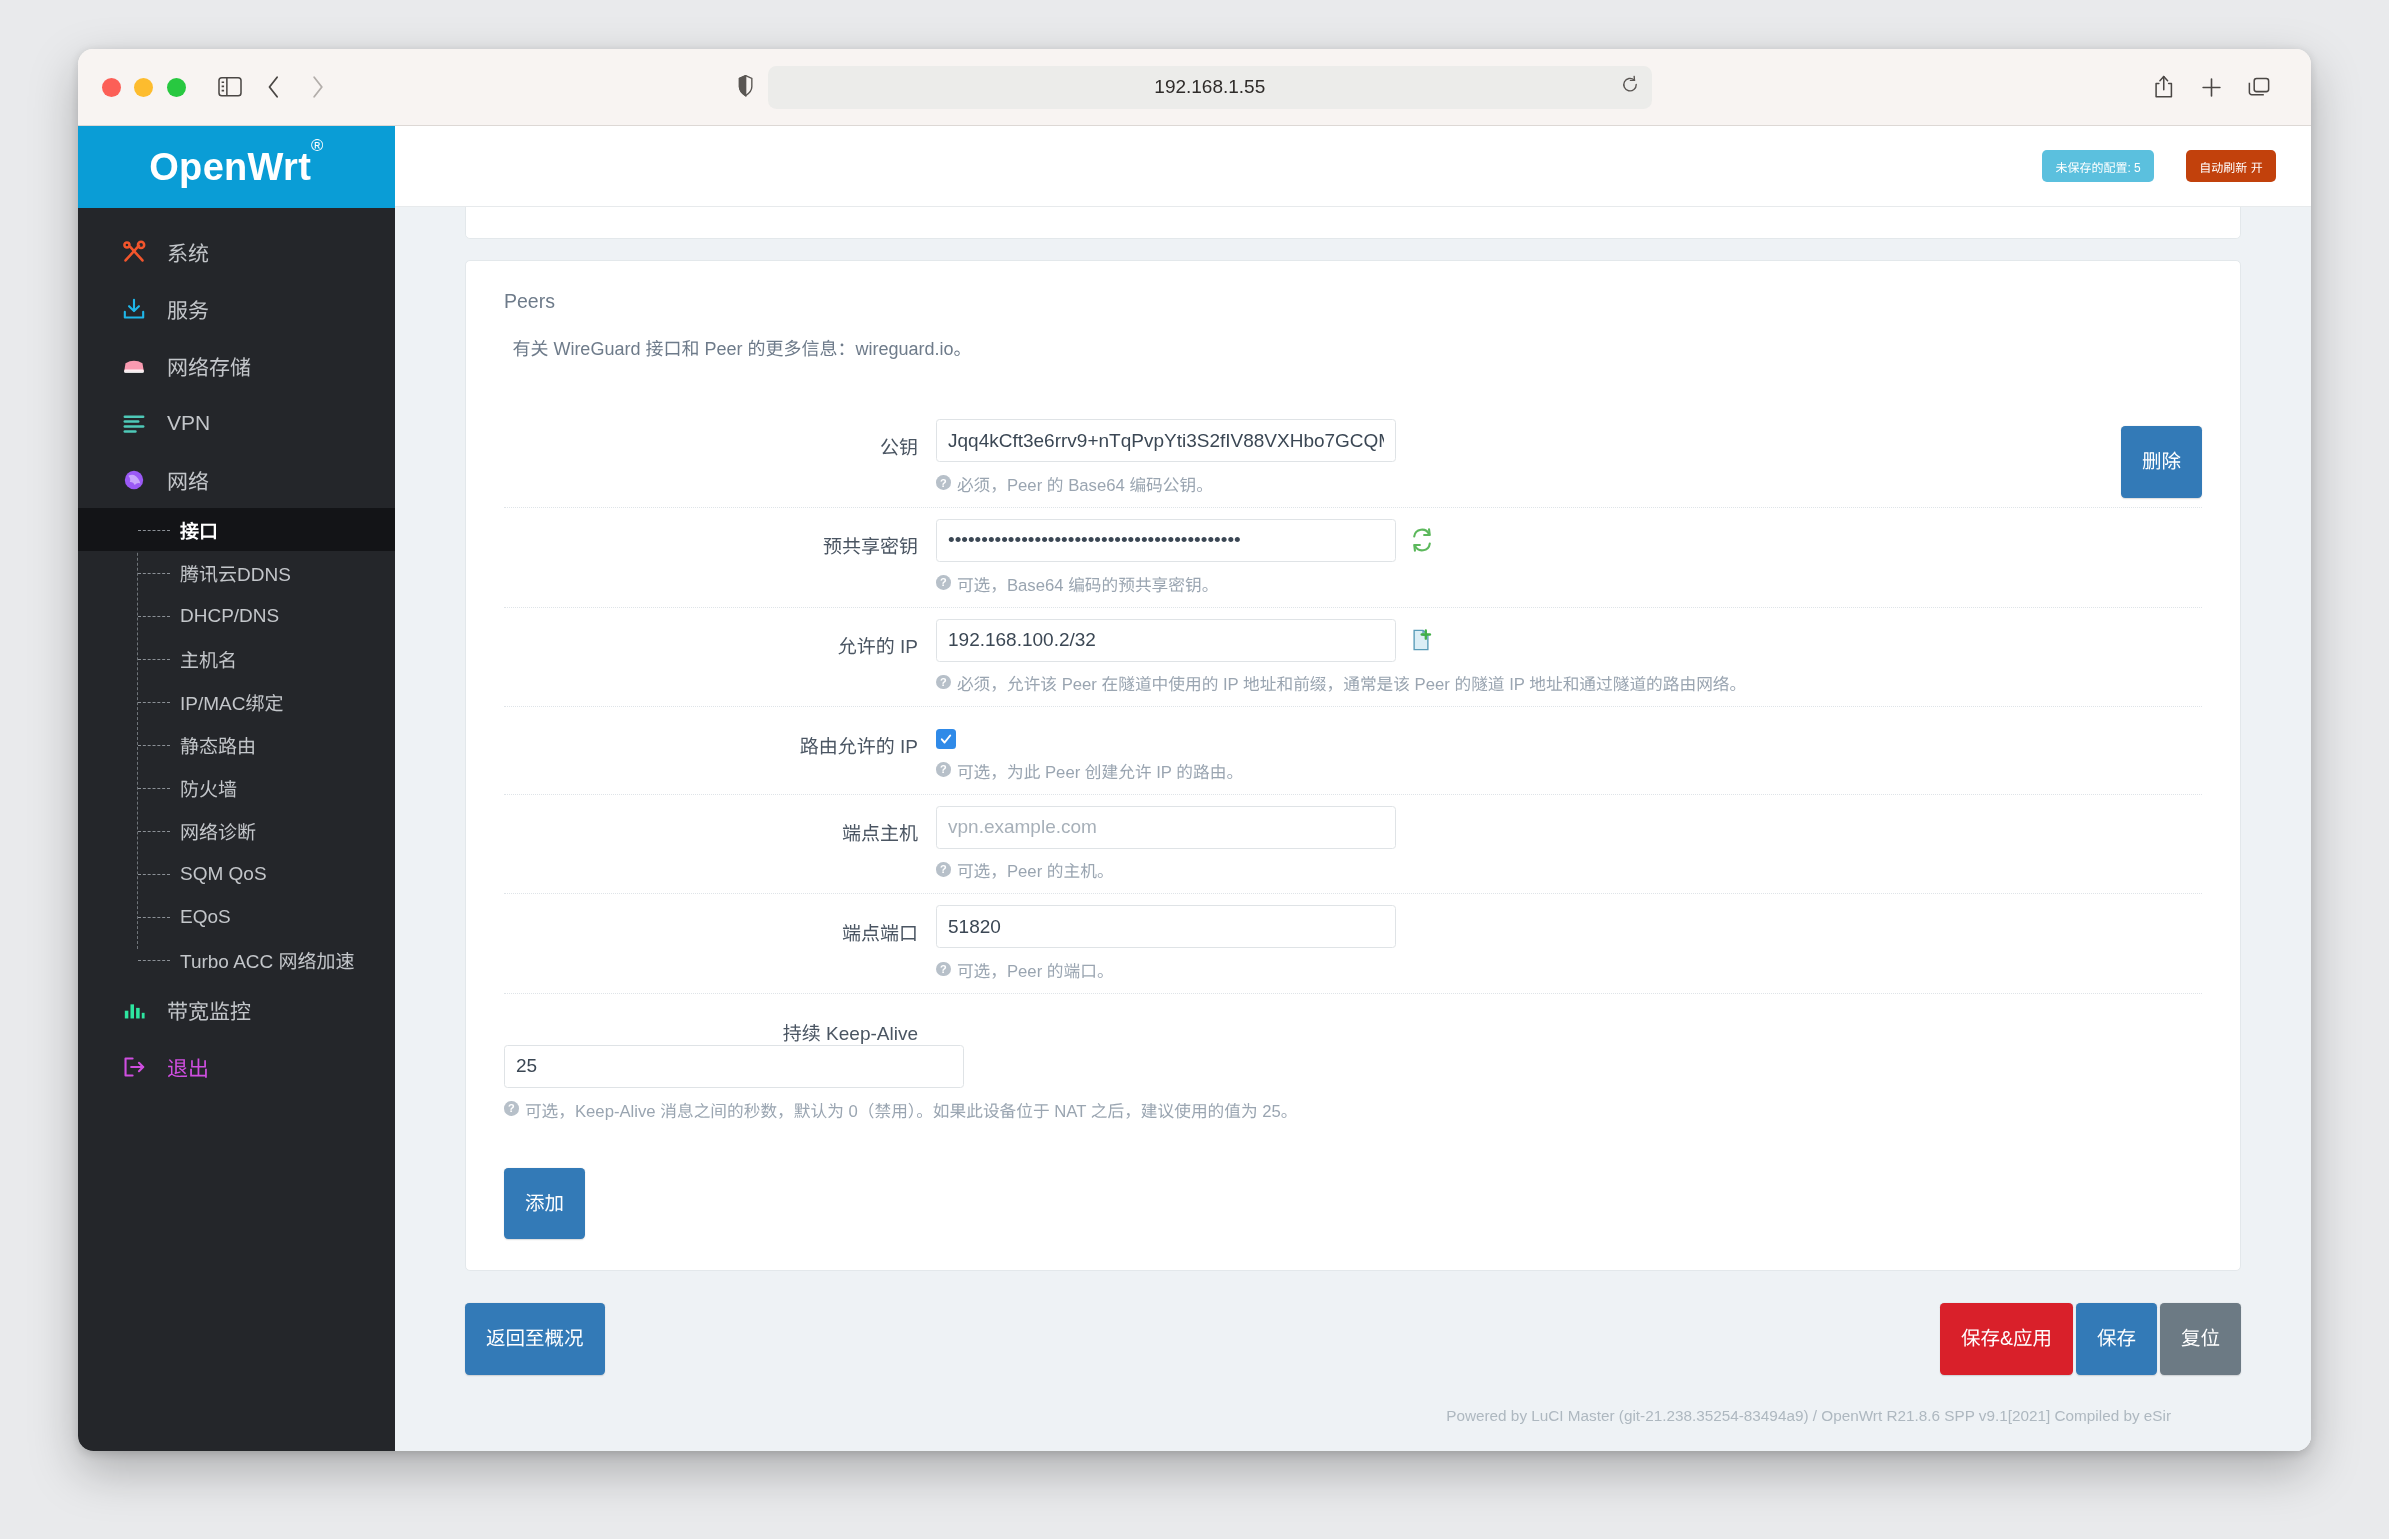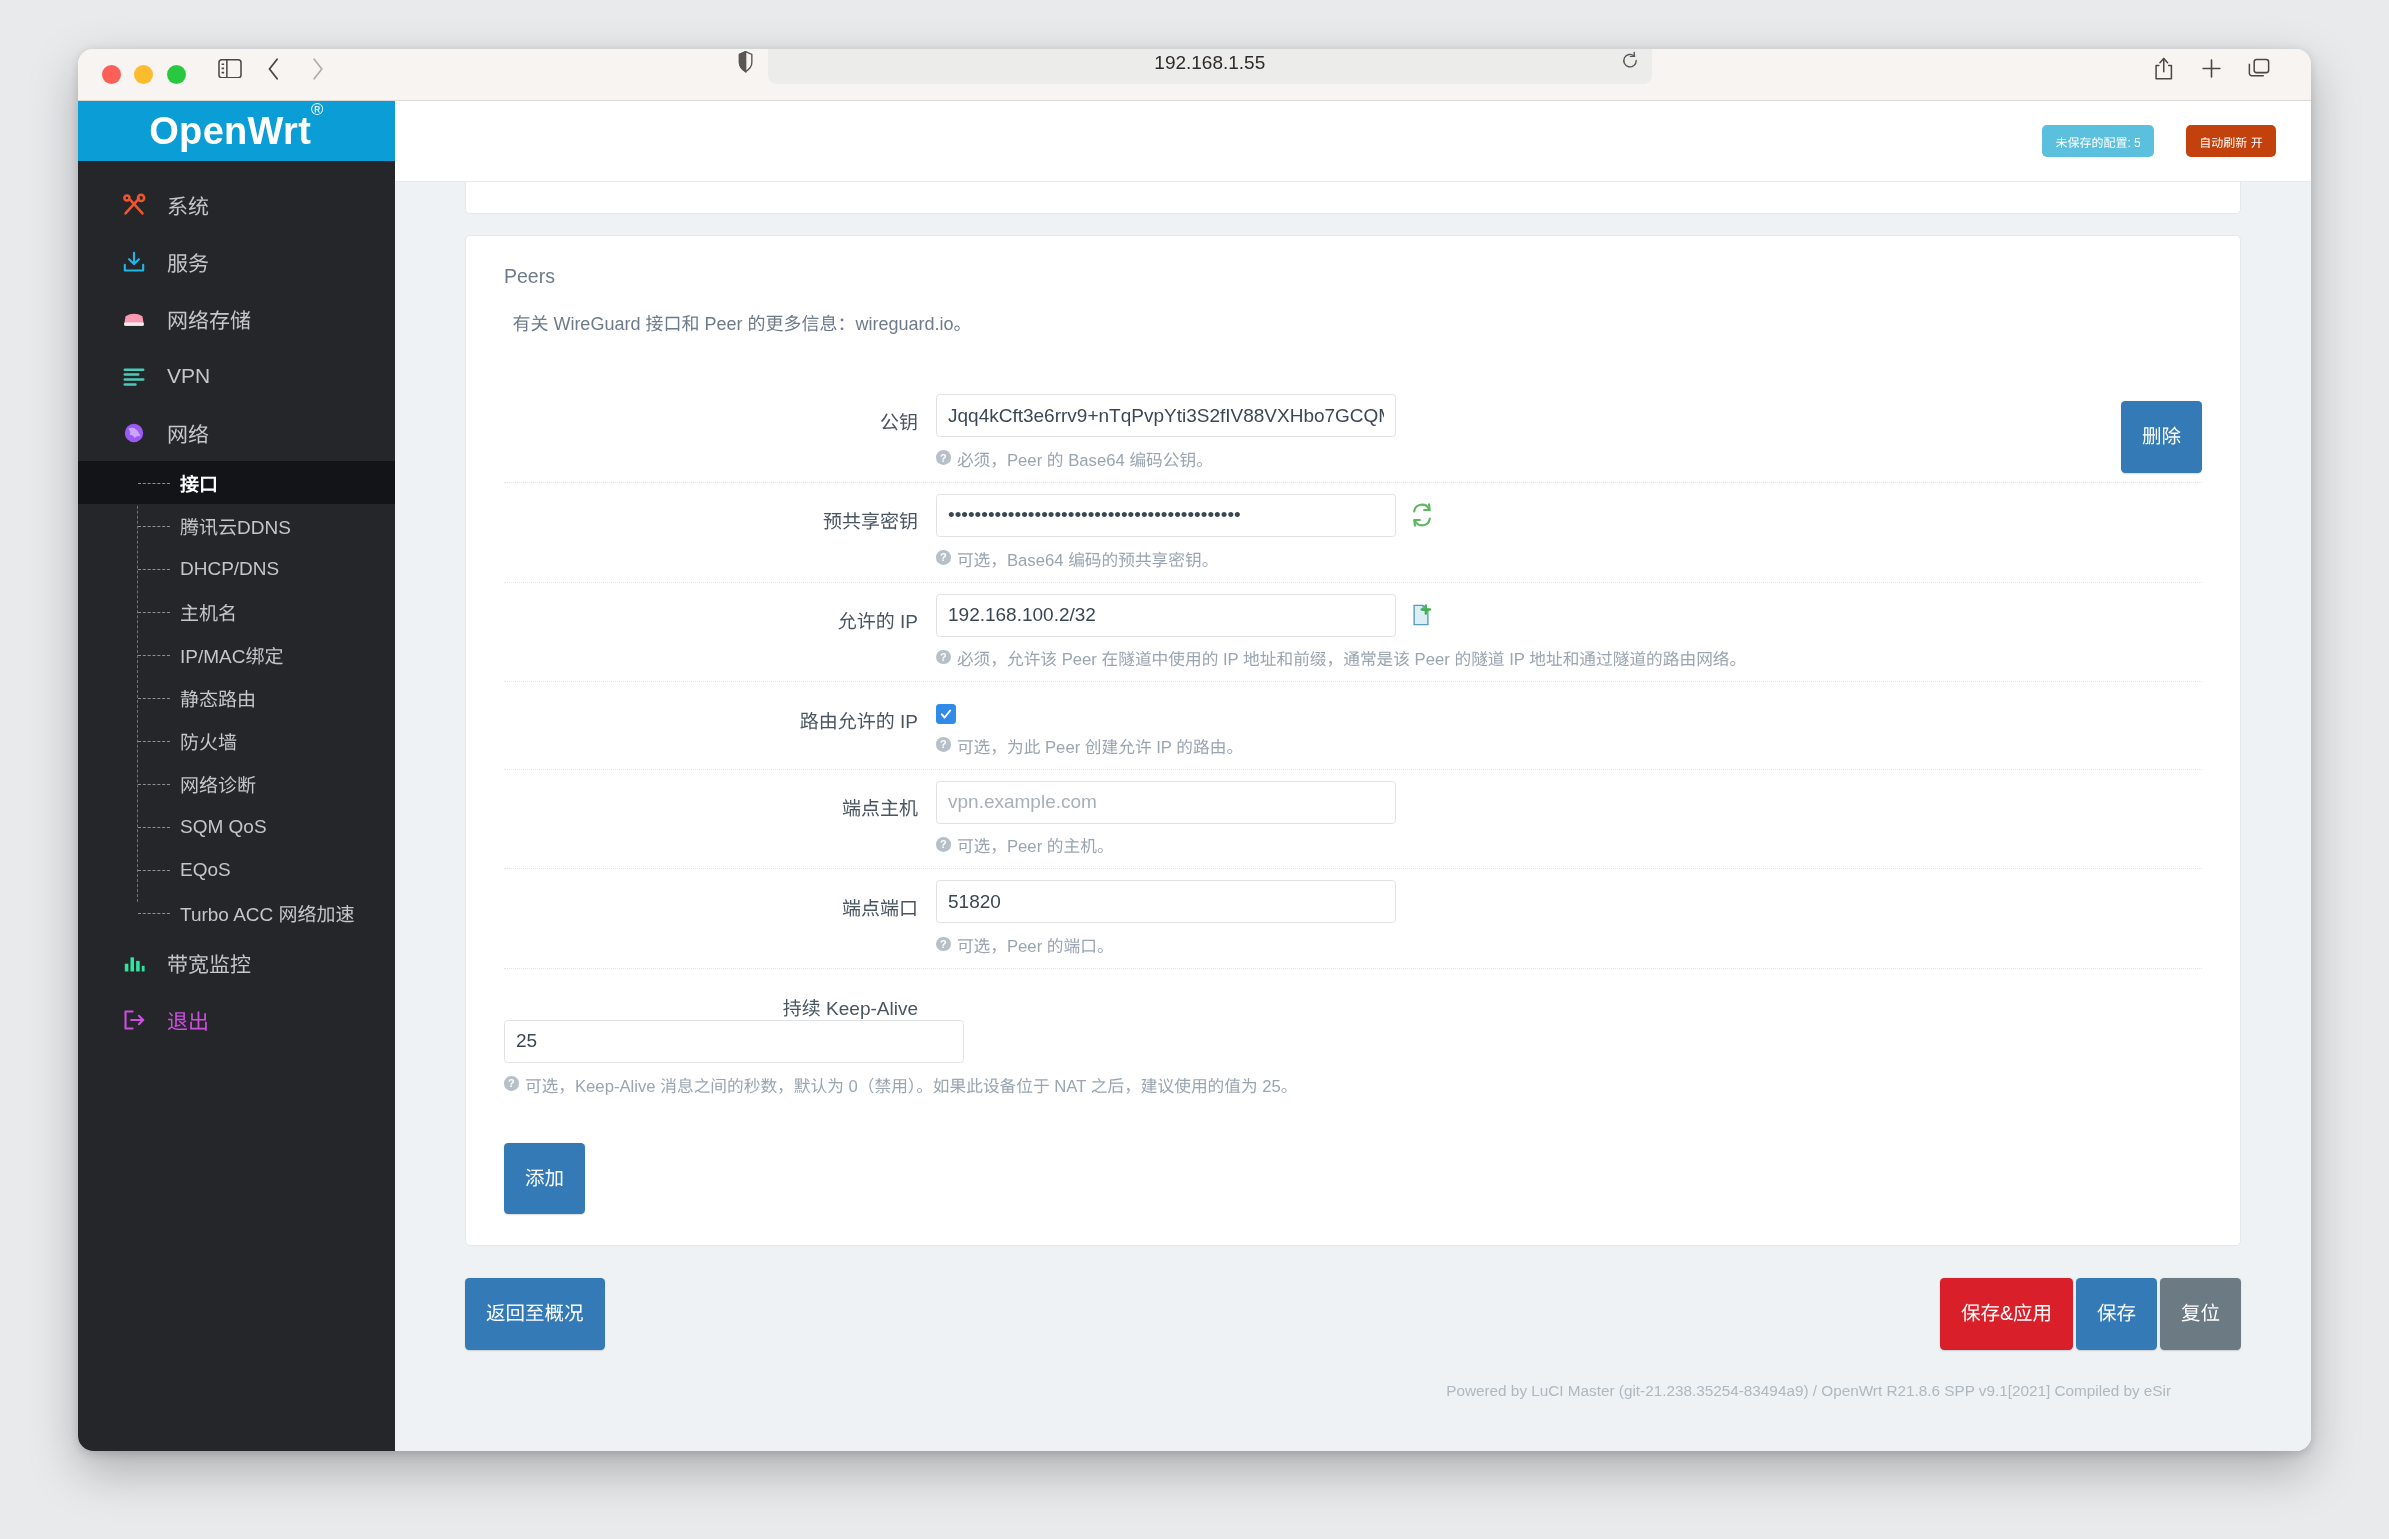--- a/index.html
+++ b/index.html
@@ -17,24 +17,24 @@
     left: 78px; top: 49px;
     width: 2233px; height: 1402px;
     background: #fdfbf9;
     border-radius: 15.3px;
     box-shadow: 0 19.5px 49px rgba(0,0,0,0.26), 0 2.8px 9.8px rgba(0,0,0,0.14);
     overflow: hidden;
     display: flex; flex-direction: column;
   }
 
   .toolbar {
-    height: 52px;
+    height: 77px;
     background: #f8f4f2;
-    display: flex; align-items: flex-end;
-    padding: 16px 24px;
+    display: flex; align-items: center;
+    padding: 0 24px;
     flex: none;
     position: relative;
     border-bottom: 0.7px solid #ddd8d5;
   }
   .traffic { display: flex; gap: 13.3px; align-items: center; margin-right: 29px; }
   .light { width: 19px; height: 19px; border-radius: 50%; }
   .light.red { background: #fc5f57; }
   .light.yellow { background: #fdbc2e; }
   .light.green { background: #28c840; }
 
@@ -83,21 +83,21 @@
 
   
   .sidebar {
     width: 317px;
     background: #24262a;
     flex: none;
     display: flex; flex-direction: column;
     overflow: hidden;
   }
   .brand {
-    height: 60px;
+    height: 82px;
     background: #0a9dd6;
     display: flex; align-items: center; justify-content: center;
     flex: none;
   }
   .brand-text {
     color: #ffffff;
     font-size: 38px;
     font-weight: bold;
     letter-spacing: 0.3px;
     position: relative;

